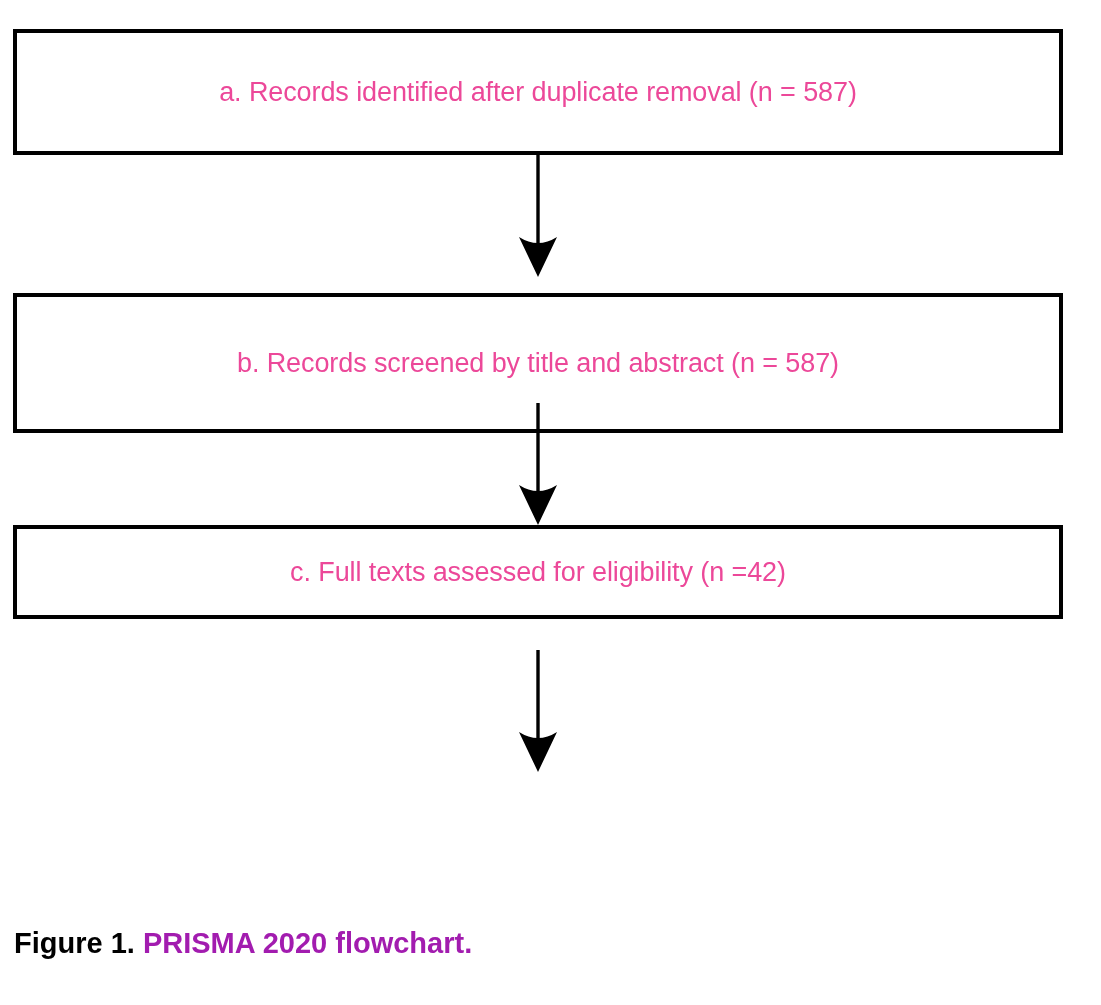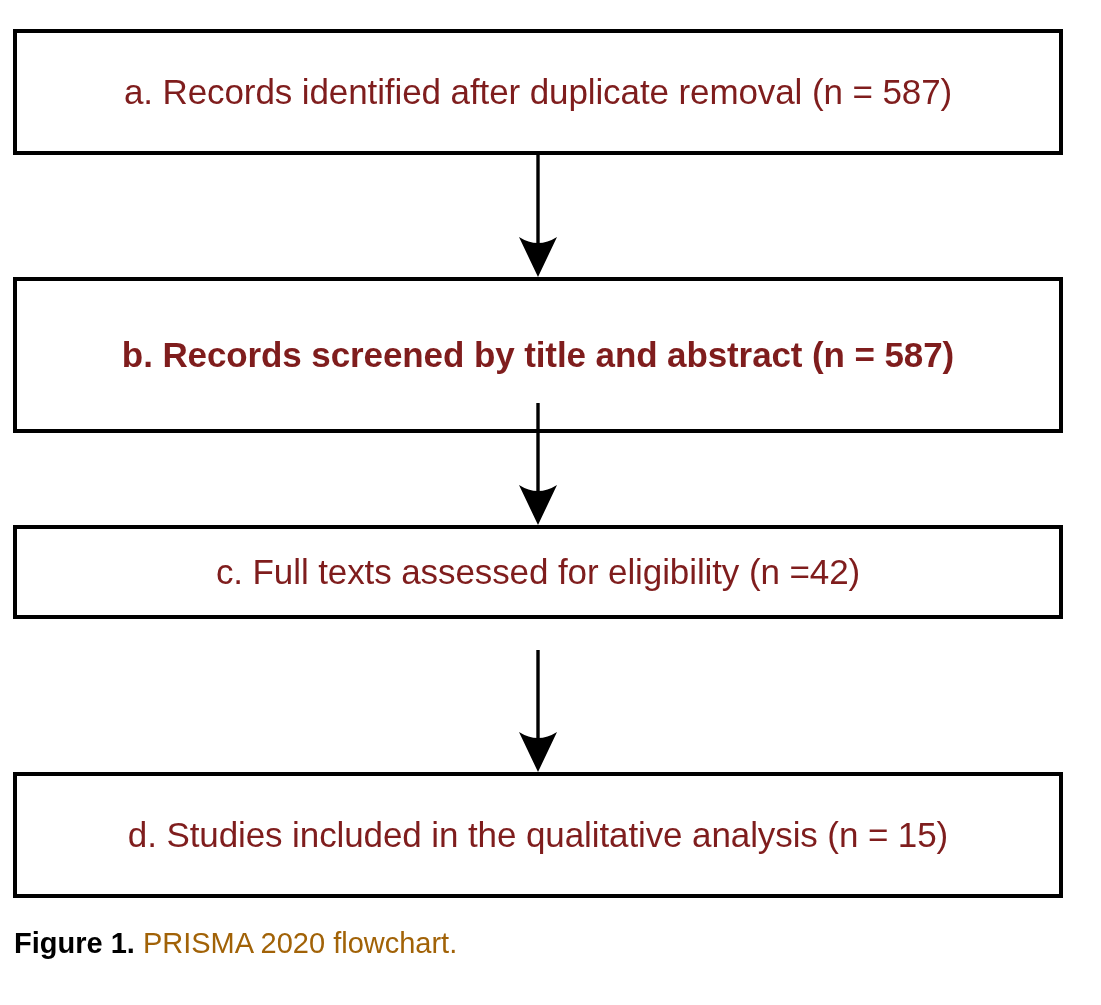--- a/index.html
+++ b/index.html
@@ -30,30 +30,30 @@
     left: 13px;
     width: 1050px;
     box-sizing: border-box;
     border: 4px solid #000000;
     background: #ffffff;
     display: flex;
     align-items: center;
     justify-content: center;
   }
   .flow-box-label {
-    font-size: 35px;
+    font-size: 27px;
     line-height: 1.2;
     letter-spacing: -0.1px;
-    color: #7f1d1d;
+    color: #ec4899;
     text-align: center;
     white-space: nowrap;
   }
 
   #box-a { top: 29px;  height: 126px; }
-  #box-b { top: 277px; height: 156px; font-weight: bold; }
+  #box-b { top: 293px; height: 140px; }
   #box-c { top: 525px; height: 94px; }
   #box-d { top: 772px; height: 126px; }
 
   
   .connector {
     position: absolute;
     left: 506px;
     width: 64px;
   }
   #connector-a-b { top: 155px; height: 122px; }
@@ -69,22 +69,22 @@
     width: 1060px;
     font-size: 29px;
     line-height: 1.25;
     white-space: nowrap;
   }
   .caption-number {
     font-weight: bold;
     color: #000000;
   }
   .caption-text {
-    font-weight: normal;
-    color: #a16207;
+    font-weight: bold;
+    color: #a21caf;
   }
 </style>
 </head>
 <body>
 
 <div id="flowchart">
 
   <div class="flow-box" id="box-a">
     <span class="flow-box-label">a. Records identified after duplicate removal (n = 587)</span>
   </div>
@@ -111,21 +111,18 @@
     <span class="flow-box-label">c. Full texts assessed for eligibility (n =42)</span>
   </div>
 
   <div class="connector" id="connector-c-d">
     <svg viewBox="0 0 64 122" preserveAspectRatio="none" aria-hidden="true">
       <line x1="32" y1="0" x2="32" y2="96" stroke="#000000" stroke-width="3.4"></line>
       <path d="M 32 122 L 13 82 Q 32 94 51 82 Z" fill="#000000"></path>
     </svg>
   </div>
 
-  <div class="flow-box" id="box-d">
-    <span class="flow-box-label">d. Studies included in the qualitative analysis (n = 15)</span>
-  </div>
 
   <div id="figure-caption">
     <span class="caption-number">Figure 1.</span><span>&nbsp;</span><span class="caption-text">PRISMA 2020 flowchart.</span>
   </div>
 
 </div>
 
 </body></html>

